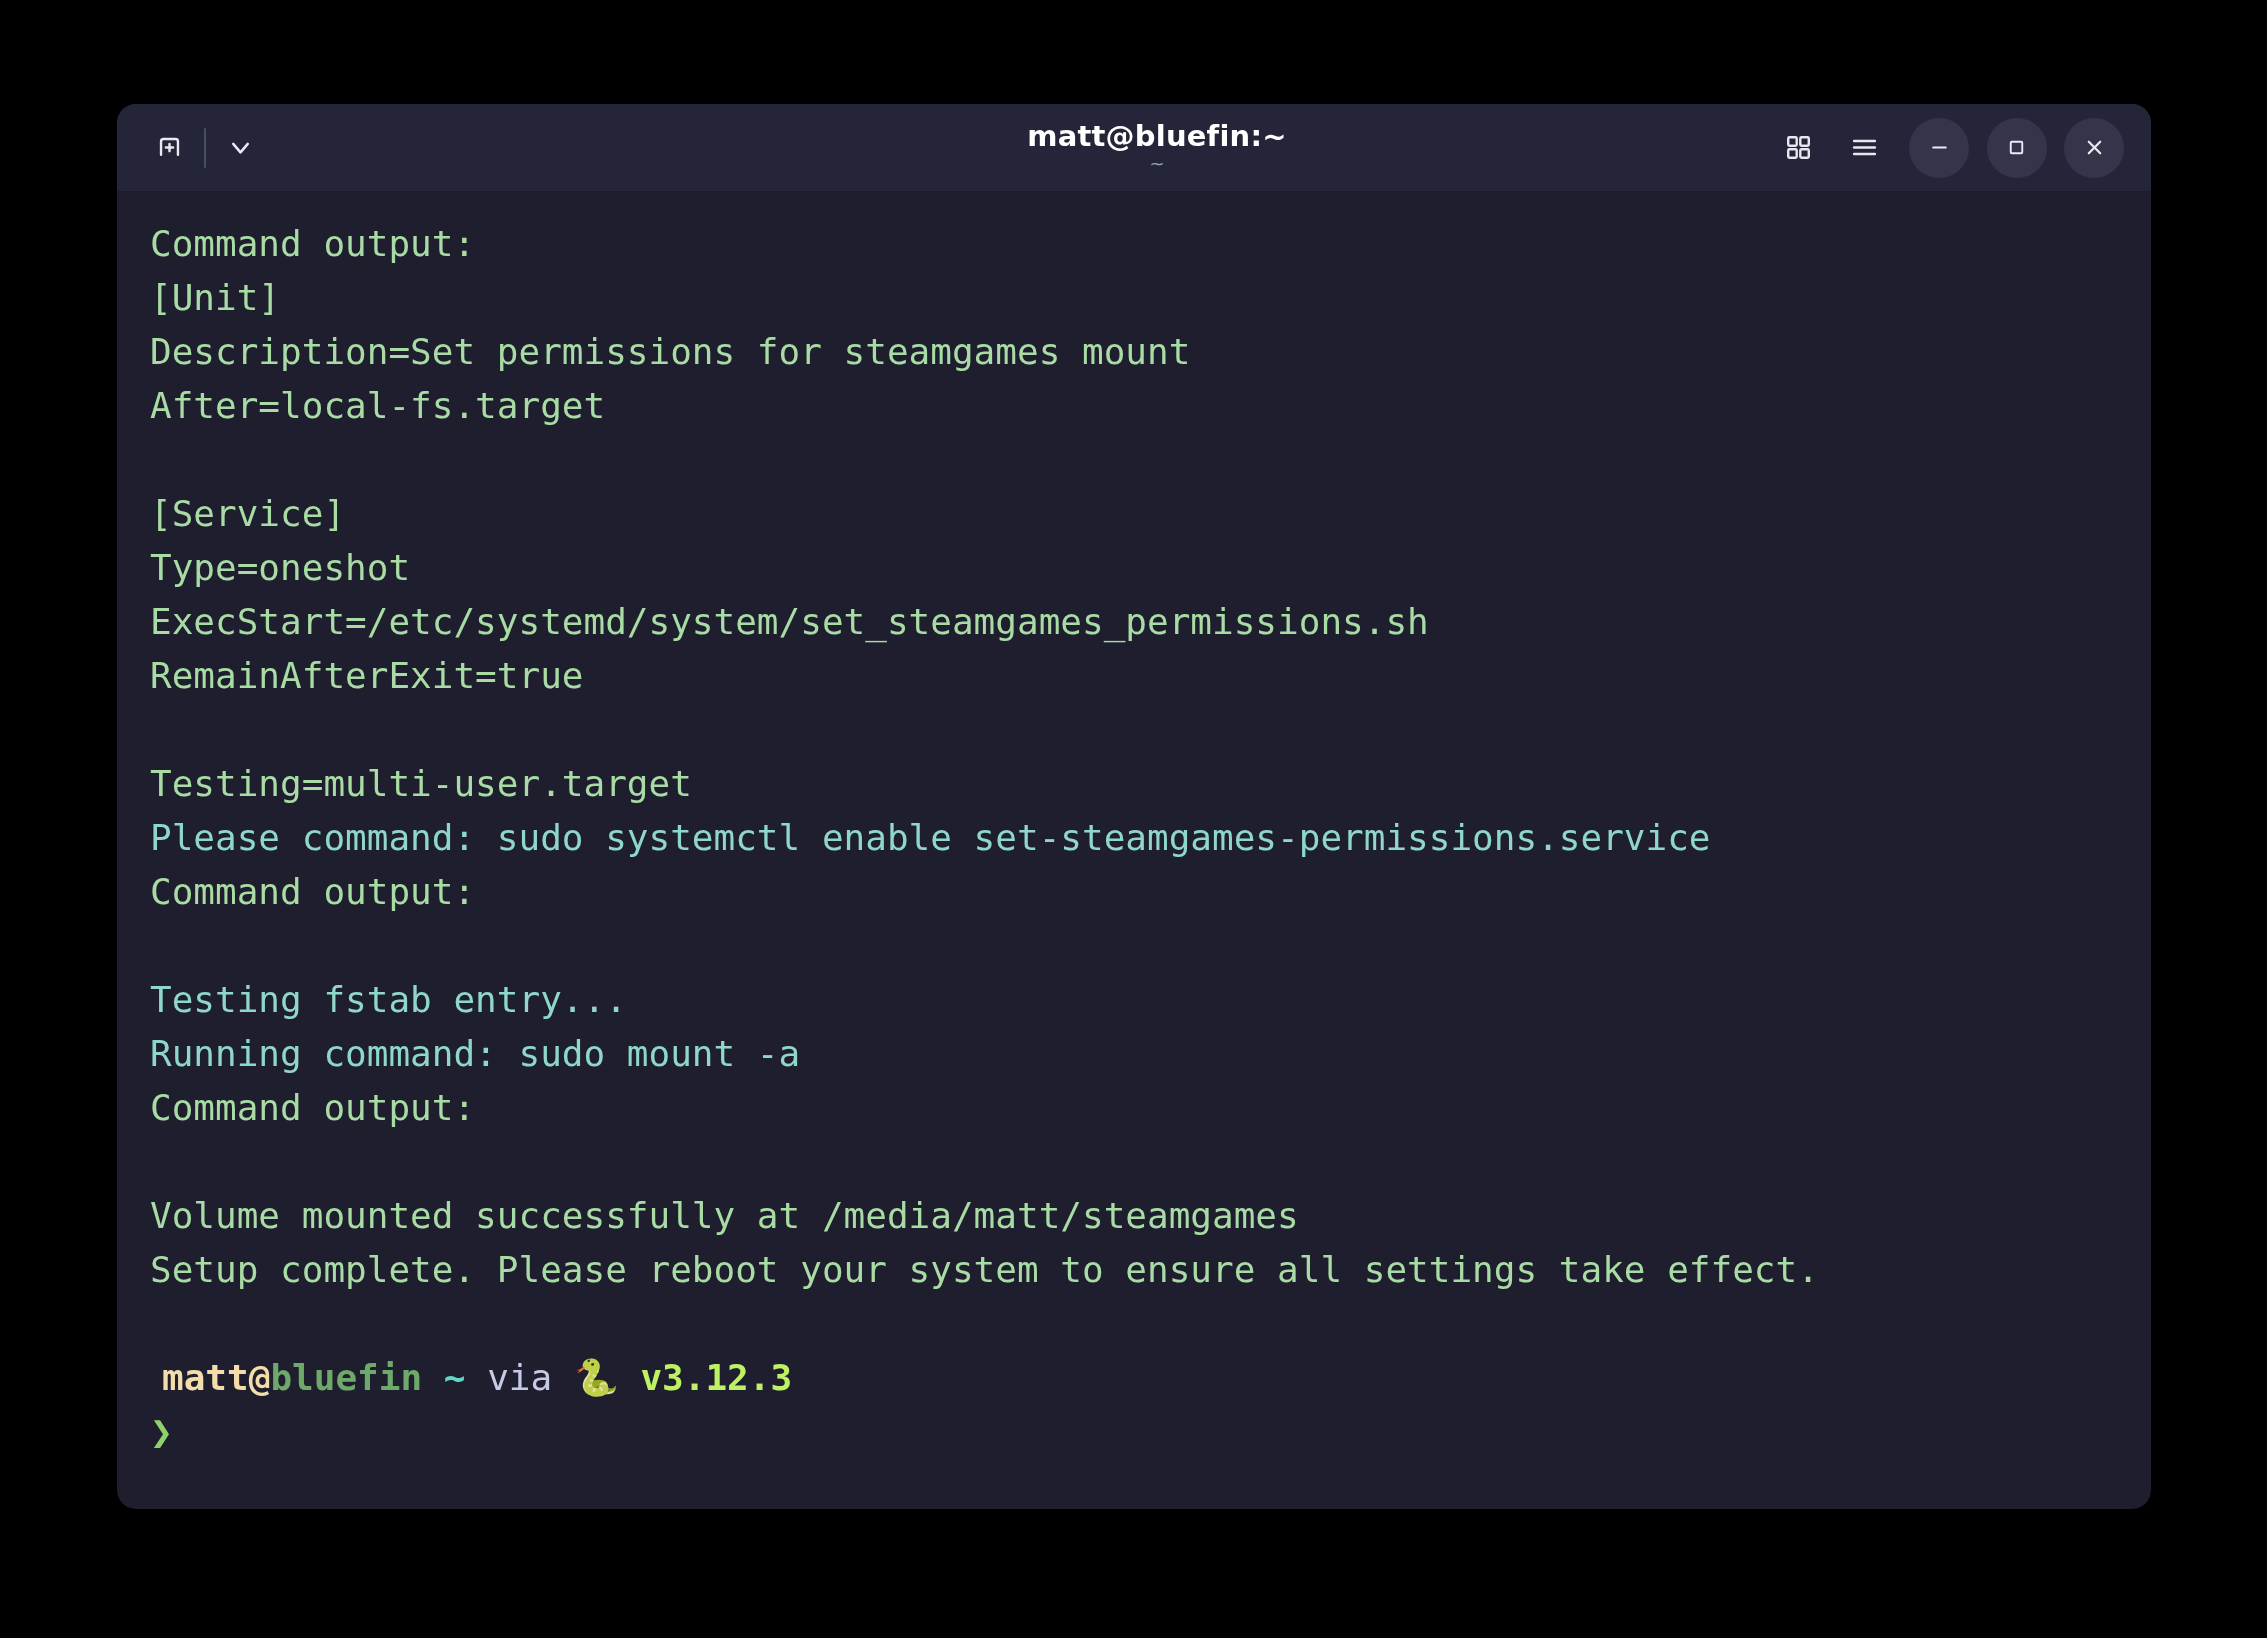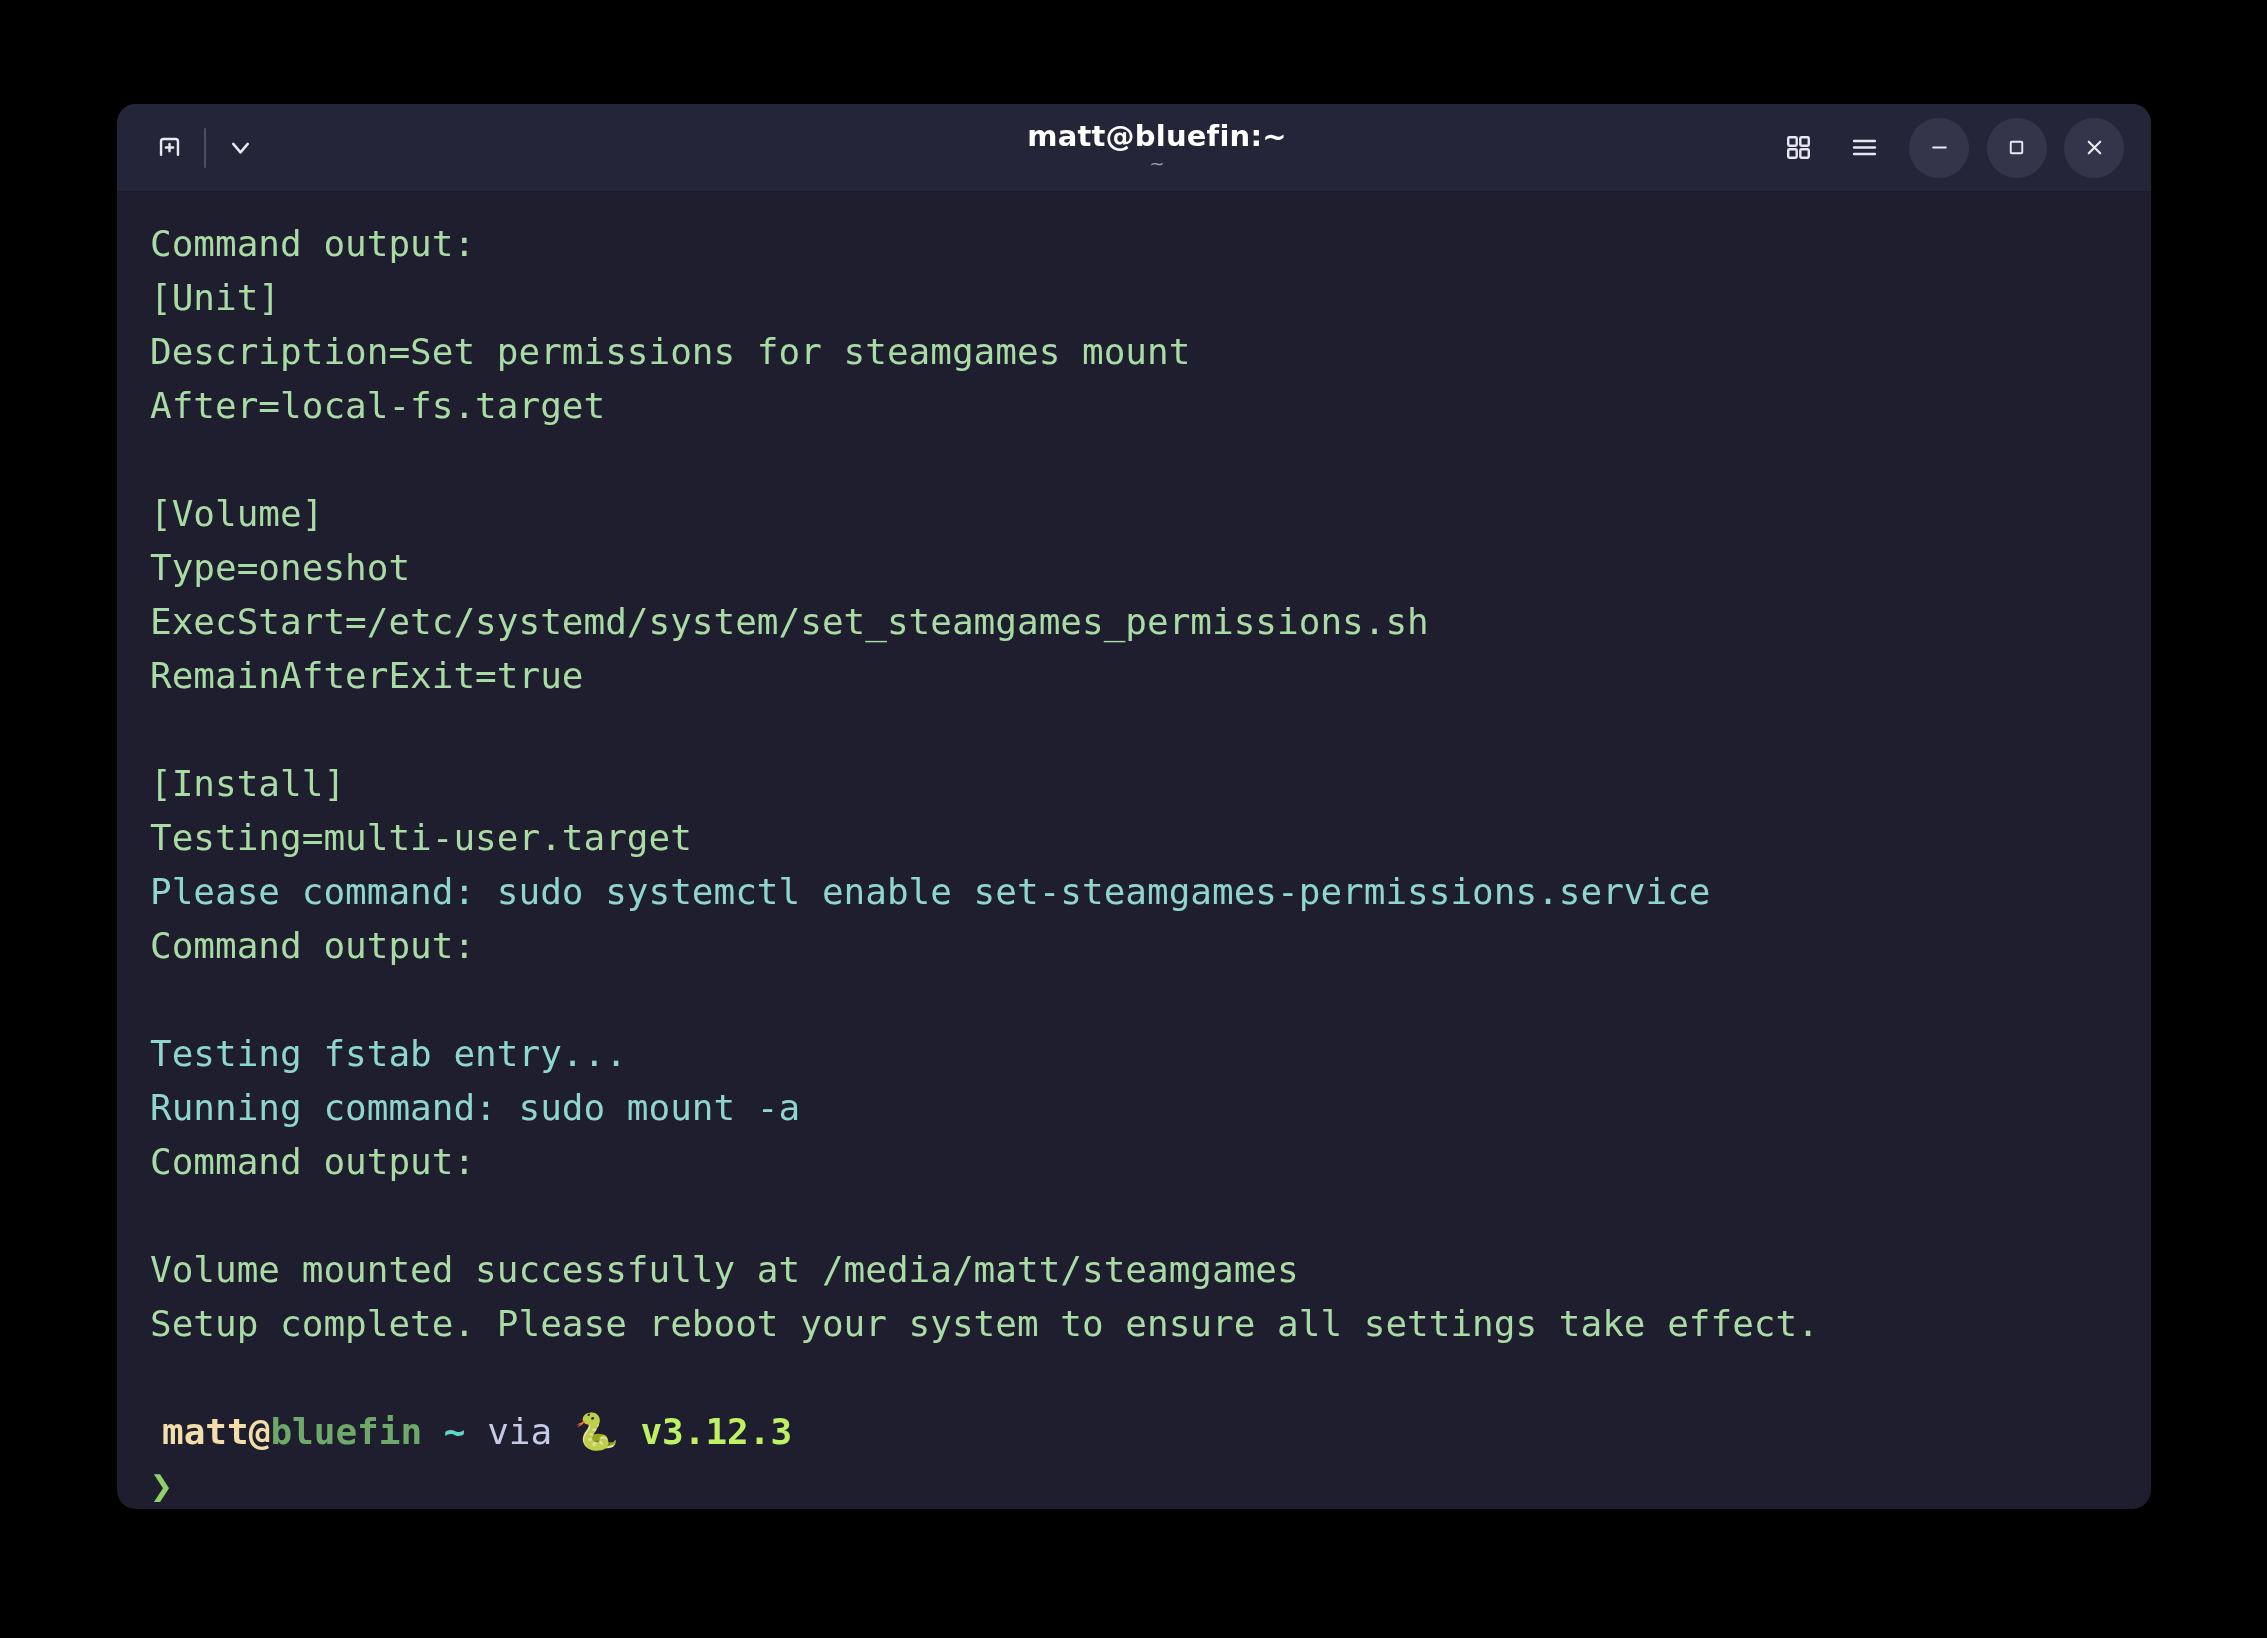--- a/index.html
+++ b/index.html
@@ -245,26 +245,25 @@
   </div>
 
   <div id="terminal-body">
 
     <div id="output-lines">
         <div class="term-line c-green">Command output:</div>
         <div class="term-line c-green">[Unit]</div>
         <div class="term-line c-green">Description=Set permissions for steamgames mount</div>
         <div class="term-line c-green">After=local-fs.target</div>
         <div class="term-line c-green blank"></div>
-        <div class="term-line c-green">[Volume]</div>
+        <div class="term-line c-green">[Service]</div>
         <div class="term-line c-green">Type=oneshot</div>
         <div class="term-line c-green">ExecStart=/etc/systemd/system/set_steamgames_permissions.sh</div>
         <div class="term-line c-green">RemainAfterExit=true</div>
         <div class="term-line c-green blank"></div>
-        <div class="term-line c-green">[Install]</div>
         <div class="term-line c-green">Testing=multi-user.target</div>
         <div class="term-line c-cyan">Please command: sudo systemctl enable set-steamgames-permissions.service</div>
         <div class="term-line c-green">Command output:</div>
         <div class="term-line c-green blank"></div>
         <div class="term-line c-cyan">Testing fstab entry...</div>
         <div class="term-line c-cyan">Running command: sudo mount -a</div>
         <div class="term-line c-green">Command output:</div>
         <div class="term-line c-green blank"></div>
         <div class="term-line c-green">Volume mounted successfully at /media/matt/steamgames</div>
         <div class="term-line c-green">Setup complete. Please reboot your system to ensure all settings take effect.</div>

